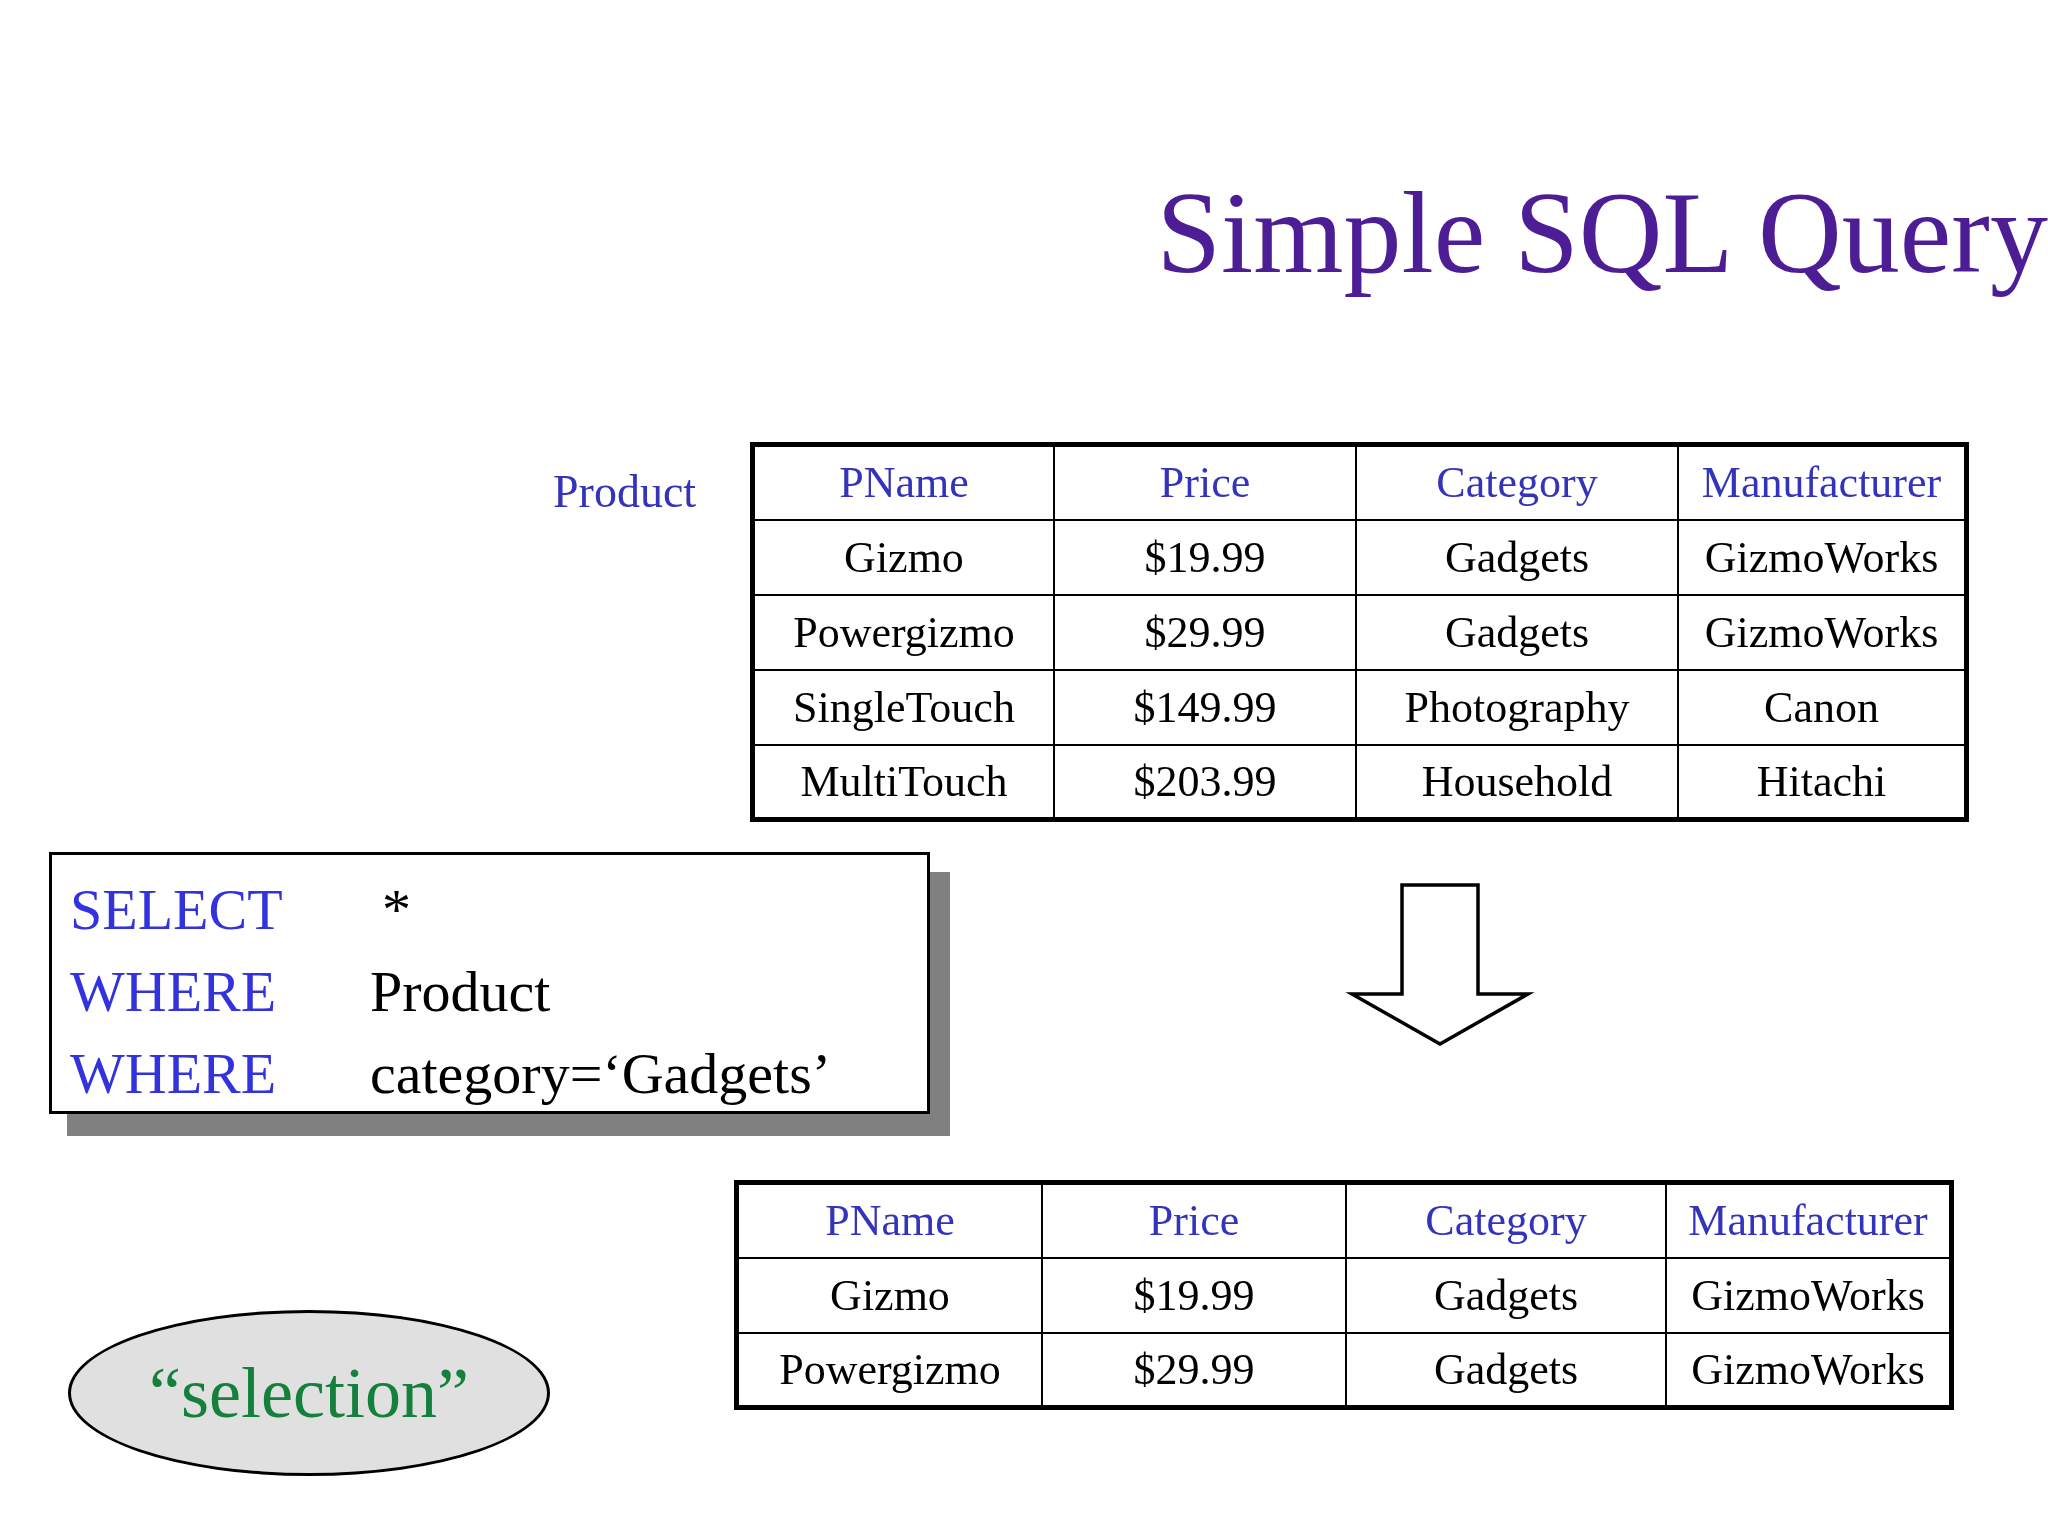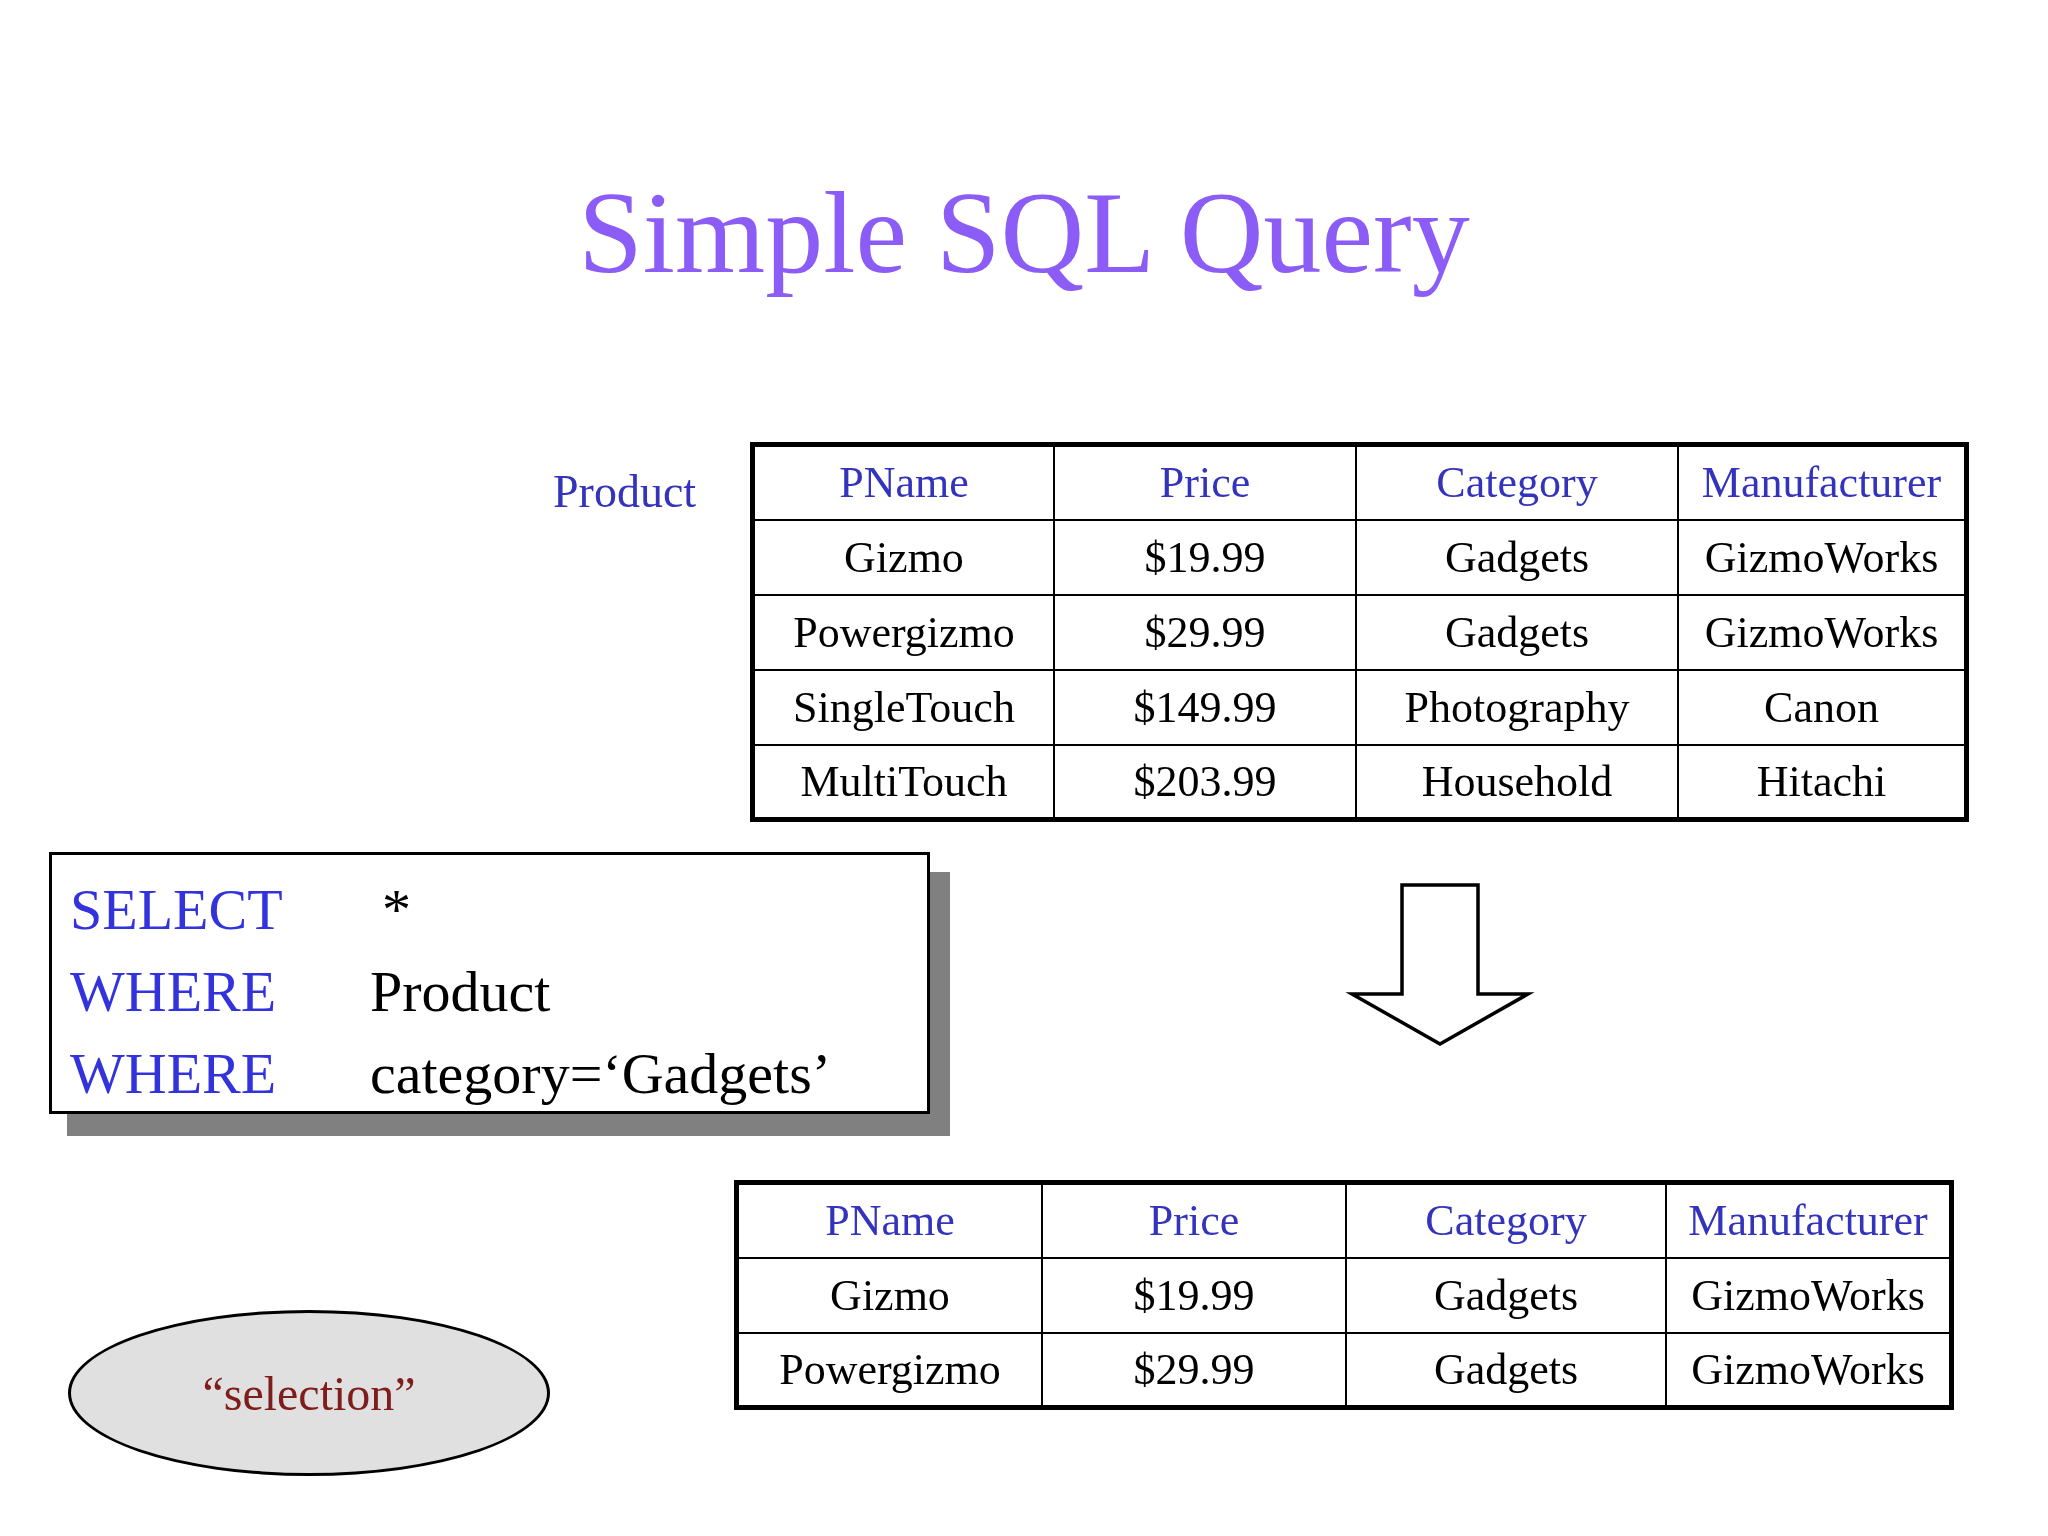--- a/index.html
+++ b/index.html
@@ -15,25 +15,25 @@
     font-family: "Liberation Serif", "DejaVu Serif", serif;
     color: #000000;
   }
 
   
   .slide-title {
     position: absolute;
     left: 0;
     top: 175px;
     width: 2048px;
-    text-align: center;
+    text-align: right;
     font-size: 116px;
     line-height: 1.0;
     font-weight: normal;
-    color: #8b5cf6;
+    color: #4c1d95;
     letter-spacing: 0px;
   }
 
   
   .relation-label {
     position: absolute;
     left: 553px;
     top: 465px;
     font-size: 46px;
     color: #3333bb;
@@ -142,22 +142,22 @@
     top: 1310px;
     width: 482px;
     height: 166px;
     background: #e0e0e0;
     border: 3px solid #000000;
     border-radius: 50%;
     box-sizing: border-box;
     display: flex;
     align-items: center;
     justify-content: center;
-    font-size: 48px;
-    color: #7f1d1d;
+    font-size: 72px;
+    color: #15803d;
     white-space: nowrap;
   }
 </style>
 </head>
 <body>
 
 <div class="slide-title">Simple SQL Query</div>
 
 <div class="relation-label">Product</div>
 

